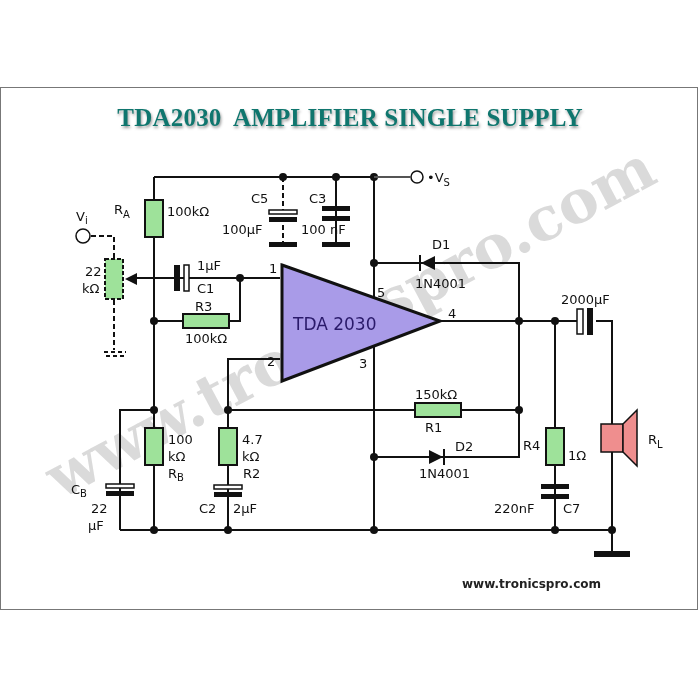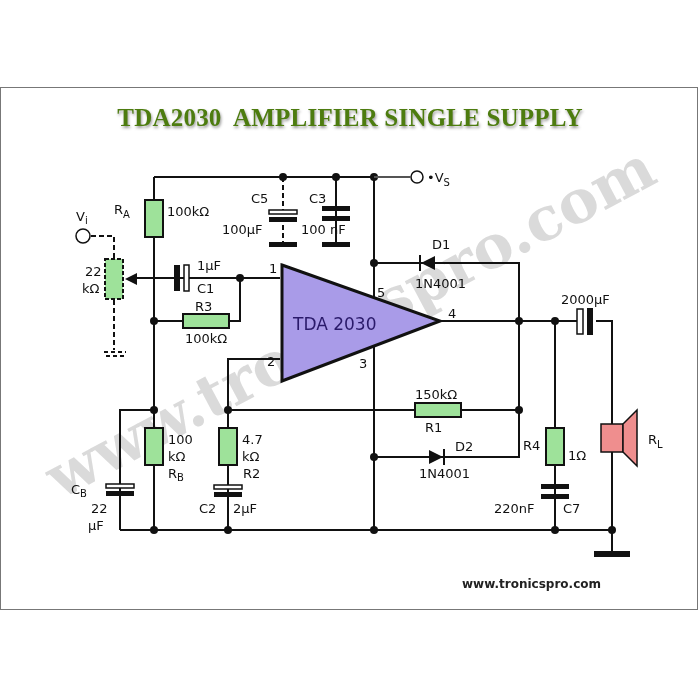--- a/index.html
+++ b/index.html
@@ -1,18 +1,18 @@
 <!DOCTYPE html>
 <html><head>
 <meta charset="utf-8">
 <style>
   html,body{margin:0;padding:0;background:#fff;}
   body{width:700px;height:700px;position:relative;overflow:hidden;font-family:"Liberation Sans",sans-serif;}
   #frame{position:absolute;left:0;top:87px;width:698px;height:523px;border:1px solid #777;box-sizing:border-box;}
-  #title{position:absolute;left:0;top:104px;width:700px;text-align:center;font-family:"Liberation Serif",serif;font-weight:bold;font-size:25px;color:#4d7c0f;letter-spacing:0.2px;text-shadow:1px 2px 3px #999;white-space:pre;}
+  #title{position:absolute;left:0;top:104px;width:700px;text-align:center;font-family:"Liberation Serif",serif;font-weight:bold;font-size:25px;color:#0f766e;letter-spacing:0.2px;text-shadow:1px 2px 3px #999;white-space:pre;}
   #footer{position:absolute;left:462px;top:577px;font-family:"DejaVu Sans",sans-serif;font-weight:bold;font-size:12px;color:#222;}
   svg{position:absolute;left:0;top:0;}
   .lbl{font-family:"DejaVu Sans",sans-serif;font-size:13px;fill:#111;}
   .wm{font-family:"DejaVu Serif",serif;font-weight:bold;font-size:60px;fill:#d4d4d4;opacity:0.85;}
 </style>
 </head>
 <body>
 
 <div id="frame"></div>
 <div id="title">TDA2030  AMPLIFIER SINGLE SUPPLY</div>

